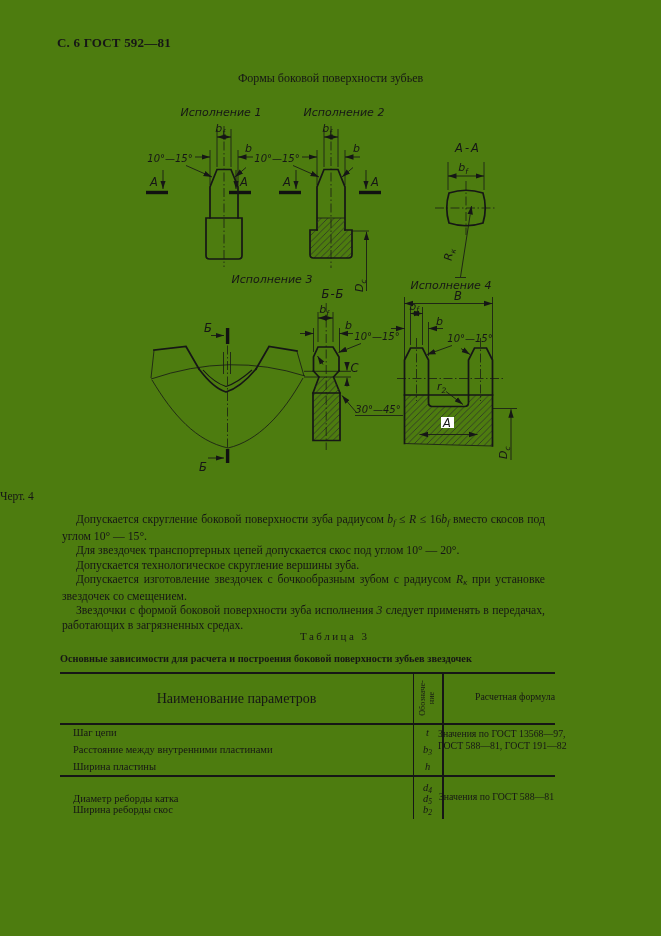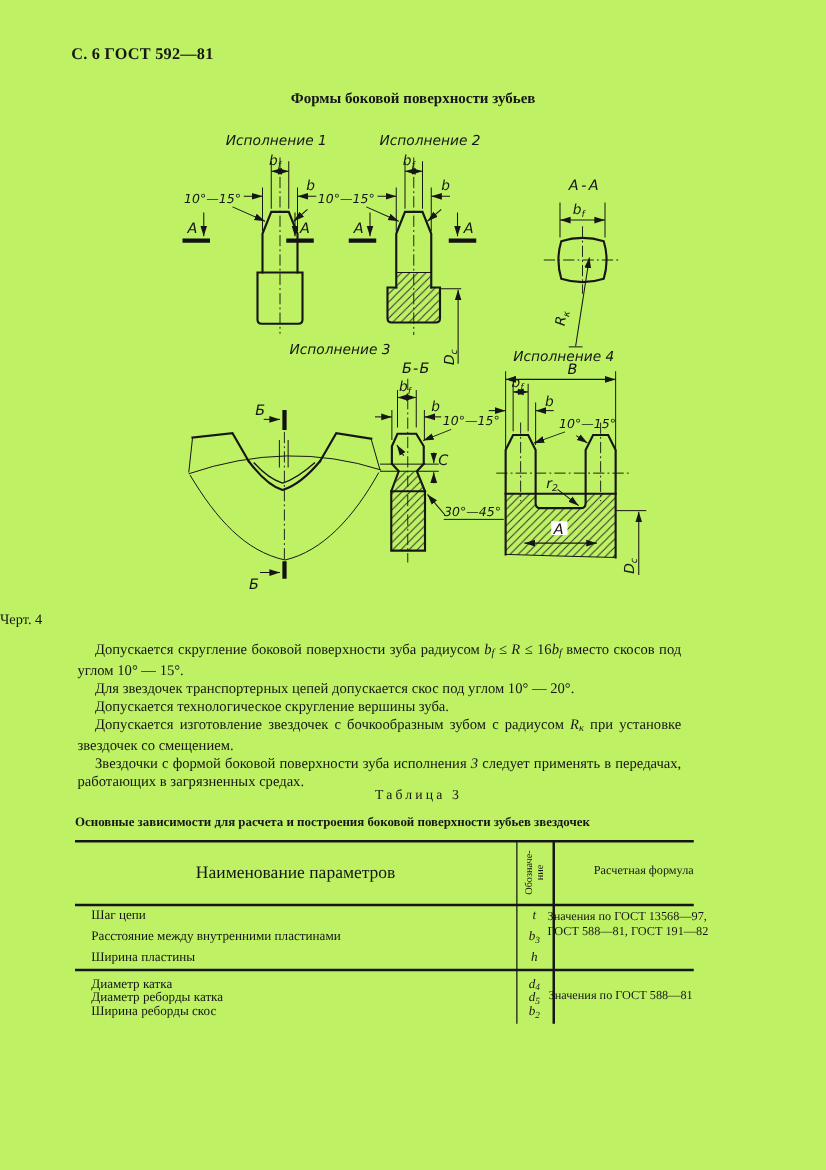--- a/index.html
+++ b/index.html
@@ -1,19 +1,19 @@
 <!DOCTYPE html>
 <html><head>
 <meta charset="utf-8">
 <style>
   html,body{margin:0;padding:0;background:#888}
-  .page{position:relative;width:661px;height:936px;margin:0 auto;background:#bef264;
+  .page{position:relative;width:661px;height:936px;margin:0 auto;background:#4d7c0f;
         font-family:"Liberation Serif",serif;color:#161616;overflow:hidden}
   .hdr{position:absolute;left:57px;top:35px;font-weight:bold;font-size:13px;letter-spacing:.2px}
-  .title{position:absolute;left:0;top:71px;width:661px;text-align:center;font-weight:bold;font-size:12px}
+  .title{position:absolute;left:0;top:71px;width:661px;text-align:center;font-weight:normal;font-size:12px}
   .fig{position:absolute;left:0;top:95px}
   .figcap{position:absolute;left:0;top:490px;width:604px;font-size:11.5px}
   .paras{position:absolute;left:62px;top:513px;width:483px;font-size:11.7px;line-height:14.55px;text-align:justify}
   .paras p{margin:0;text-indent:14px}
   .sg-i{font-style:italic}
   .sg-isub{font-style:italic;font-size:8.5px;vertical-align:-2px}
   .t-label{position:absolute;left:300px;top:630px;width:255px;font-size:11px;letter-spacing:2.5px}
   .t-caption{position:absolute;left:60px;top:653px;width:495px;font-weight:bold;font-size:10.3px}
   .t-frame{position:absolute;left:60px;top:672px;width:495px;height:148px;font-size:10.5px}
   .rule{position:absolute;left:0;width:495px;border-top:2.2px solid #161616}
@@ -232,21 +232,20 @@
     <div class="t-name" style="top:72px">Расстояние между внутренними пластинами</div>
     <div class="t-name" style="top:89px">Ширина пластины</div>
     <div class="t-sym" style="top:55px"><span>t</span><span class="ss"></span></div>
     <div class="t-sym" style="top:72px"><span>b</span><span class="ss">3</span></div>
     <div class="t-sym" style="top:89px"><span>h</span><span class="ss"></span></div>
     <div class="t-form" style="top:56px">
       <div>Значения по ГОСТ 13568—97,</div>
       <div>ГОСТ 588—81, ГОСТ 191—82</div>
     </div>
 
-    <div class="t-name" style="top:110px">Диаметр катка</div>
     <div class="t-name" style="top:121px">Диаметр реборды катка</div>
     <div class="t-name" style="top:132px">Ширина реборды скос</div>
     <div class="t-sym" style="top:110px"><span>d</span><span class="ss">4</span></div>
     <div class="t-sym" style="top:121px"><span>d</span><span class="ss">5</span></div>
     <div class="t-sym" style="top:132px"><span>b</span><span class="ss">2</span></div>
     <div class="t-form" style="top:119px">
       <div>Значения по ГОСТ 588—81</div>
     </div>
   </div>
 

